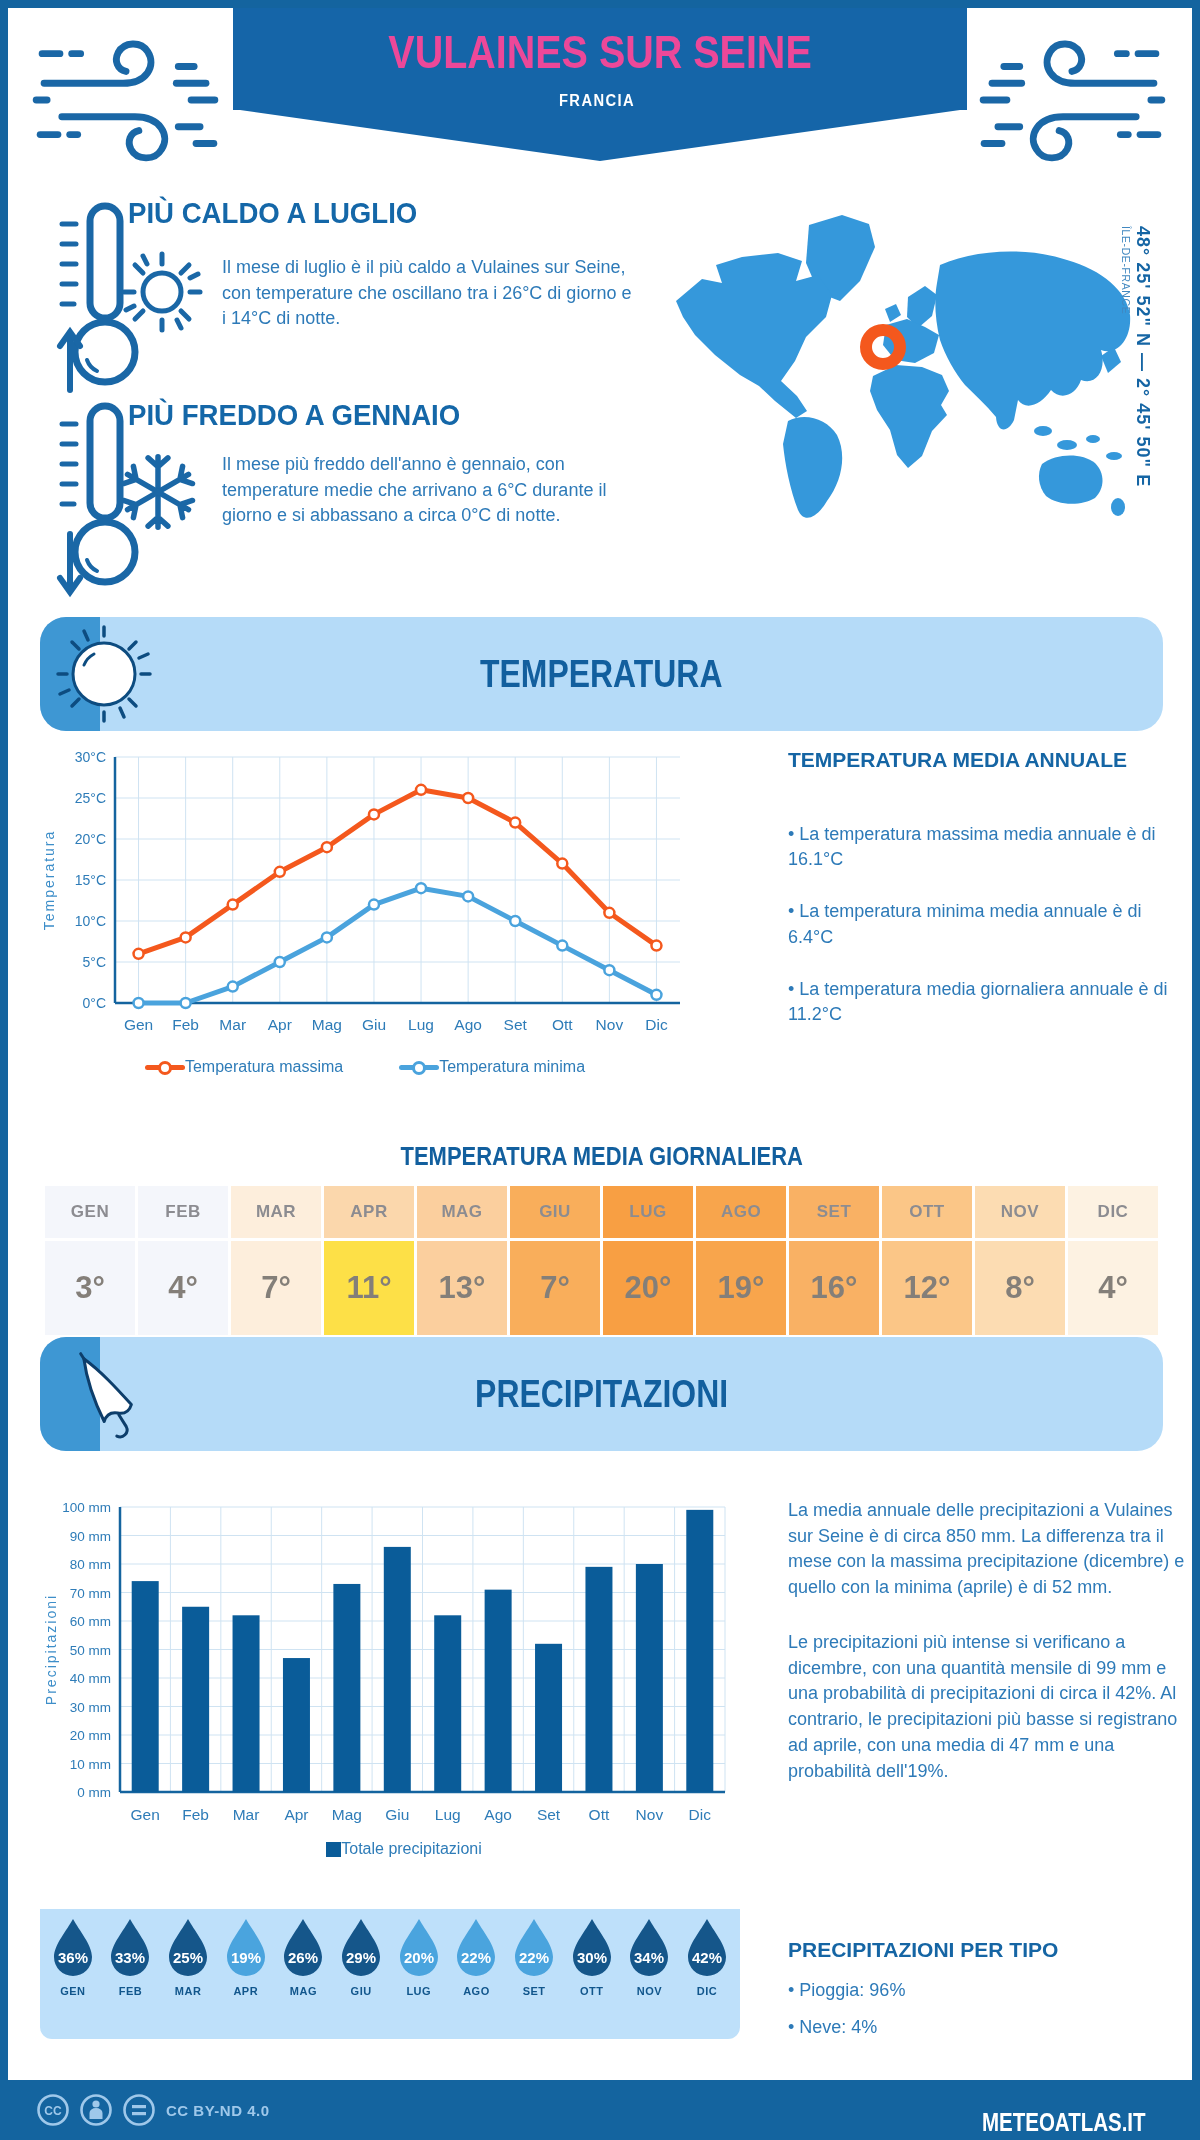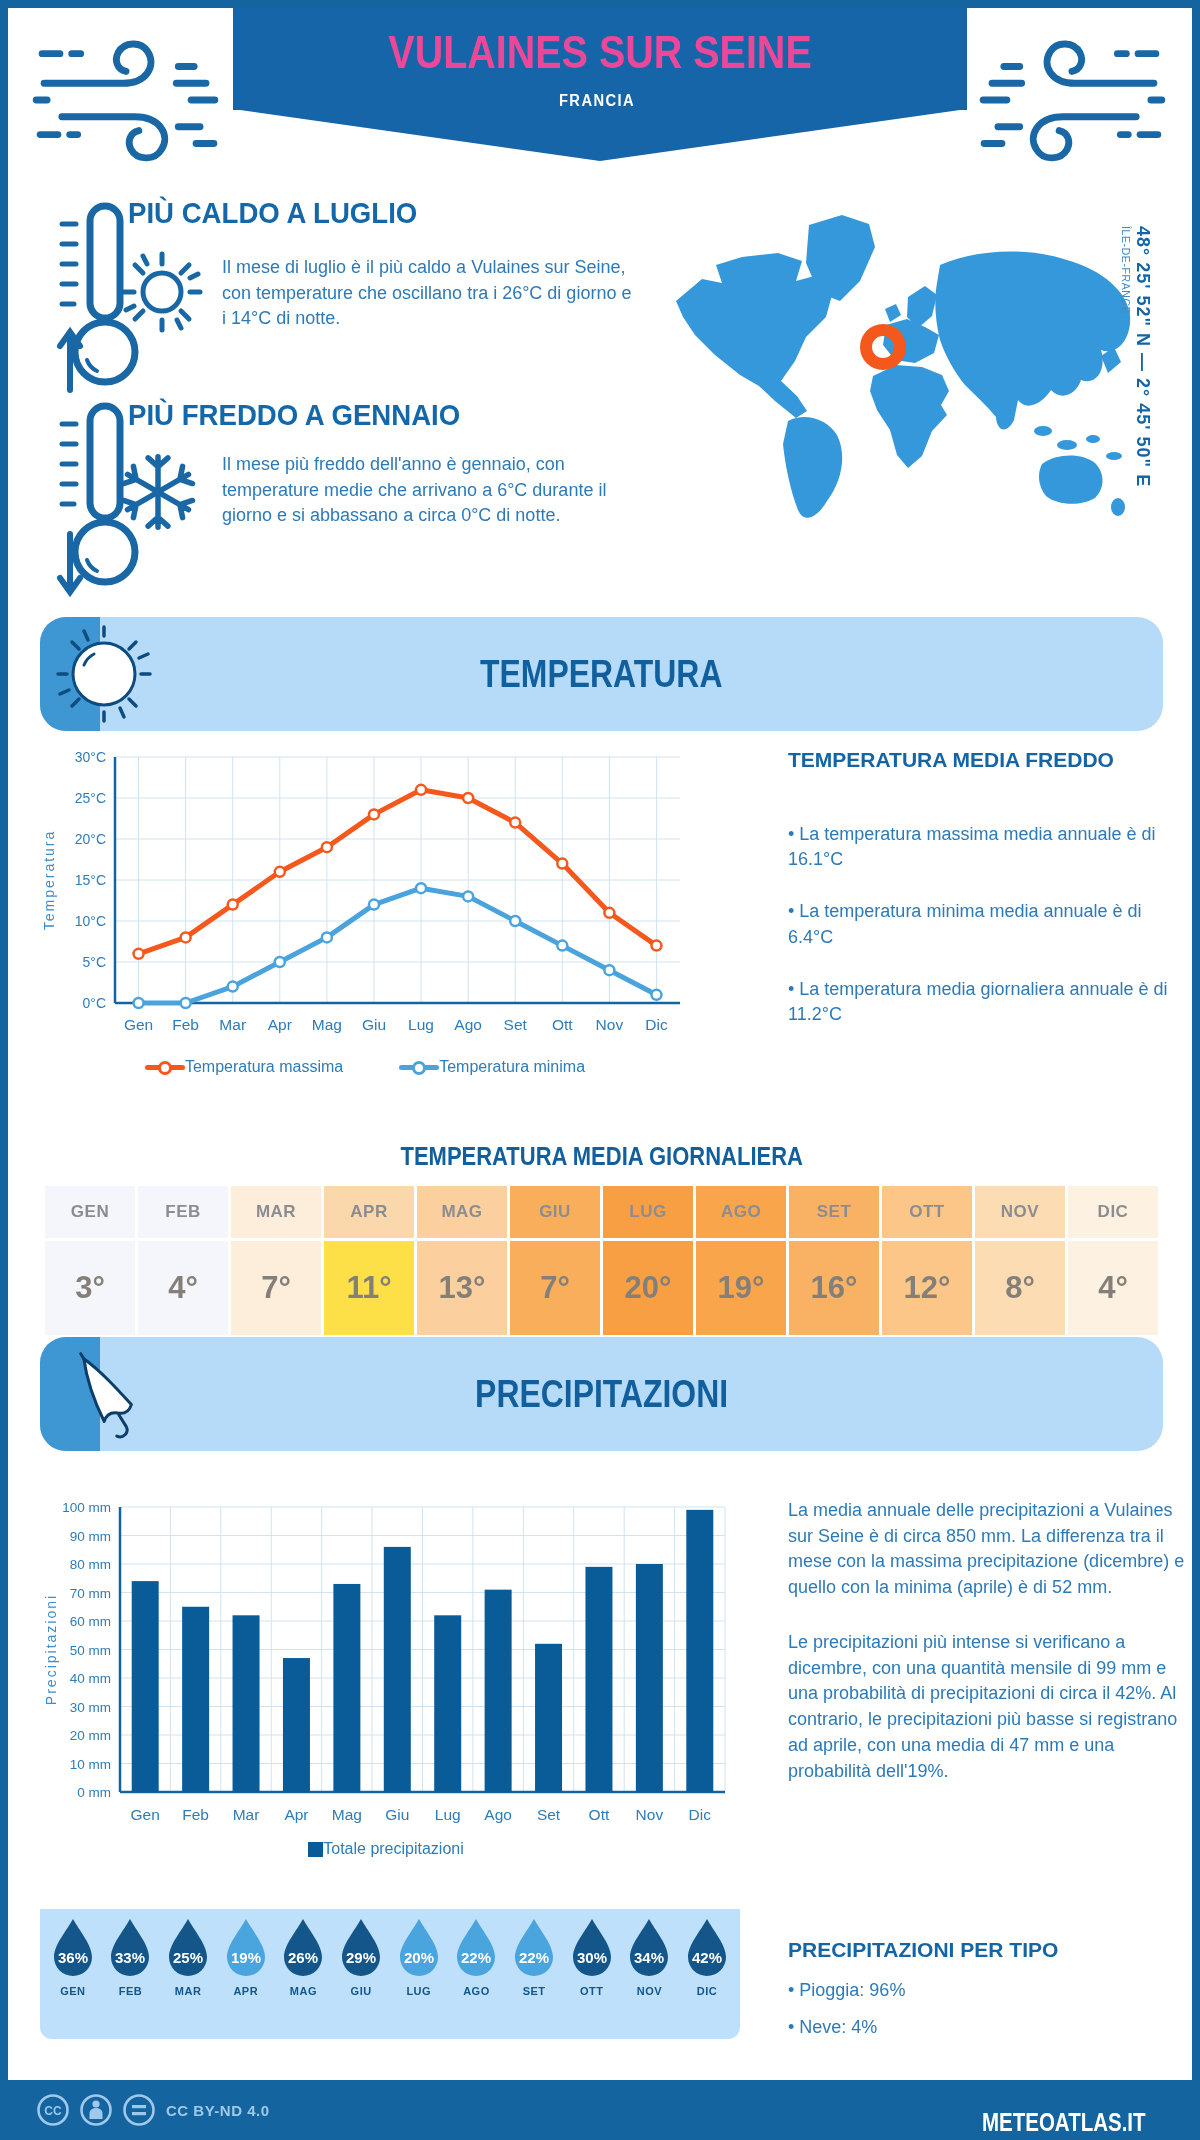--- a/index.html
+++ b/index.html
@@ -326,21 +326,21 @@
         <span>Temperatura massima</span>
       </div>
       <div class="litem">
         <span class="lline" style="background:#4aa3dd">
           <span class="ldot" style="border-color:#4aa3dd"></span>
         </span>
         <span>Temperatura minima</span>
       </div>
     </div>
 
-  <div class="colhead" style="left:788px;top:748px">TEMPERATURA MEDIA FREDDO</div>
+  <div class="colhead" style="left:788px;top:748px">TEMPERATURA MEDIA ANNUALE</div>
   <div class="bullets" style="left:788px;top:822px;width:392px" id="annual-bullets">
       <div class="bullet">La temperatura massima media annuale è di 16.1°C</div>
       <div class="bullet">La temperatura minima media annuale è di 6.4°C</div>
       <div class="bullet">La temperatura media giornaliera annuale è di 11.2°C</div>
     </div>
 
   <div class="daily-title"><span class="cond" style="transform:scaleX(.88)">TEMPERATURA MEDIA GIORNALIERA</span></div>
   <div class="daily" id="daily-table">
       <div class="dcol">
         <div class="dhead" style="background: rgb(244, 246, 251);">GEN</div>
@@ -461,21 +461,21 @@
       <text x="306.875" y="325" text-anchor="middle" fill="#2e7cb8" font-size="15.5">Mag</text>
       <text x="357.29166666666663" y="325" text-anchor="middle" fill="#2e7cb8" font-size="15.5">Giu</text>
       <text x="407.7083333333333" y="325" text-anchor="middle" fill="#2e7cb8" font-size="15.5">Lug</text>
       <text x="458.125" y="325" text-anchor="middle" fill="#2e7cb8" font-size="15.5">Ago</text>
       <text x="508.54166666666663" y="325" text-anchor="middle" fill="#2e7cb8" font-size="15.5">Set</text>
       <text x="558.9583333333333" y="325" text-anchor="middle" fill="#2e7cb8" font-size="15.5">Ott</text>
       <text x="609.375" y="325" text-anchor="middle" fill="#2e7cb8" font-size="15.5">Nov</text>
       <text x="659.7916666666666" y="325" text-anchor="middle" fill="#2e7cb8" font-size="15.5">Dic</text>
       <text x="16" y="154.5" text-anchor="middle" fill="#3d8ec9" font-size="14" letter-spacing="2" transform="rotate(-90 16 154.5)">Precipitazioni</text>
     </svg>
-  <div id="precip-legend" class="legend-row" style="left:36px;top:1840px;width:700px">
+  <div id="precip-legend" class="legend-row" style="left:54px;top:1840px;width:700px">
       <div class="litem">
         <span class="lsq" style="background:#0a5c99"></span>
         <span>Totale precipitazioni</span>
       </div>
     </div>
 
   <div class="para" style="left:788px;top:1498px;width:400px">La media annuale delle precipitazioni a Vulaines sur Seine è di circa 850 mm. La differenza tra il mese con la massima precipitazione (dicembre) e quello con la minima (aprile) è di 52 mm.</div>
   <div class="para" style="left:788px;top:1630px;width:400px">Le precipitazioni più intense si verificano a dicembre, con una quantità mensile di 99 mm e una probabilità di precipitazioni di circa il 42%. Al contrario, le precipitazioni più basse si registrano ad aprile, con una media di 47 mm e una probabilità dell'19%.</div>
 
   <div class="prob-bar">

